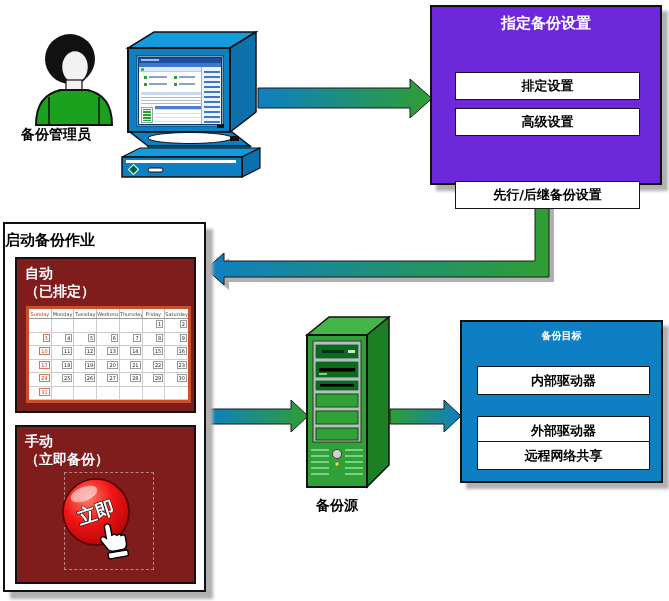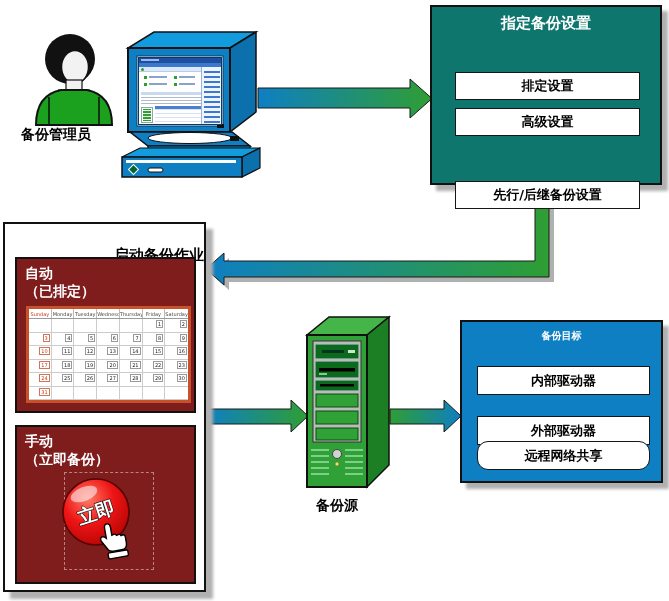--- a/index.html
+++ b/index.html
@@ -8,41 +8,41 @@
   #canvas { position:relative; width:669px; height:601px; background:#ffffff; overflow:hidden; }
 
   .abs { position:absolute; }
 
   
   #arrows { position:absolute; left:0; top:0; width:669px; height:601px; pointer-events:none; }
 
   
   .settings-panel {
     left:430px; top:5px; width:232px; height:180px;
-    background:#0f766e; border:2px solid #111;
+    background:#6d28d9; border:2px solid #111;
     box-shadow:6px 6px 3px #b0b0b0;
   }
   .settings-panel .panel-title {
     text-align:center; color:#fff; font-weight:bold; font-size:15px; padding-top:7px;
   }
   .white-item {
     position:absolute; left:23px; width:185px; height:28px;
     background:#fff; border:1px solid #161616;
     display:flex; align-items:center; justify-content:center;
     font-size:13px; font-weight:bold; color:#000;
   }
 
   
   .start-panel {
     left:3px; top:222px; width:203px; height:370px;
     background:#fff; border:2px solid #111;
     box-shadow:7px 7px 3px #b0b0b0;
   }
   .start-panel .panel-title {
-    text-align:right; color:#000; font-weight:bold; font-size:15px; padding-top:22px;
+    text-align:left; color:#000; font-weight:bold; font-size:15px; padding-top:7px;
   }
   .blue-sub {
     position:absolute; left:10px; width:181px;
     background:#7f1d1d; border:2px solid #111; color:#fff;
   }
   .blue-sub .sub-line { font-size:14px; font-weight:bold; line-height:18px; }
   .sub-text { position:absolute; left:8px; top:5px; }
 
   
   .calendar {
@@ -381,16 +381,16 @@
     </g>
     <circle cx="39" cy="142" r="4.5" fill="#cfd4cf" stroke="#444" stroke-width="1"></circle>
     <circle cx="39" cy="152" r="2" fill="#e8e84a" stroke="#665" stroke-width="0.6"></circle>
   </svg>
   <div class="abs caption" style="left:299px; top:497px; width:76px;">备份源</div>
 
   <div class="abs target-panel">
     <div class="panel-title">备份目标</div>
     <div class="white-item" style="top:44px;">内部驱动器</div>
     <div class="white-item" style="top:94px;">外部驱动器</div>
-    <div class="white-item" style="top:119px;border-radius:11px;">远程网络共享</div>
+    <div class="white-item" style="top:119px;">远程网络共享</div>
   </div>
 
 </div>
 
 </body></html>

